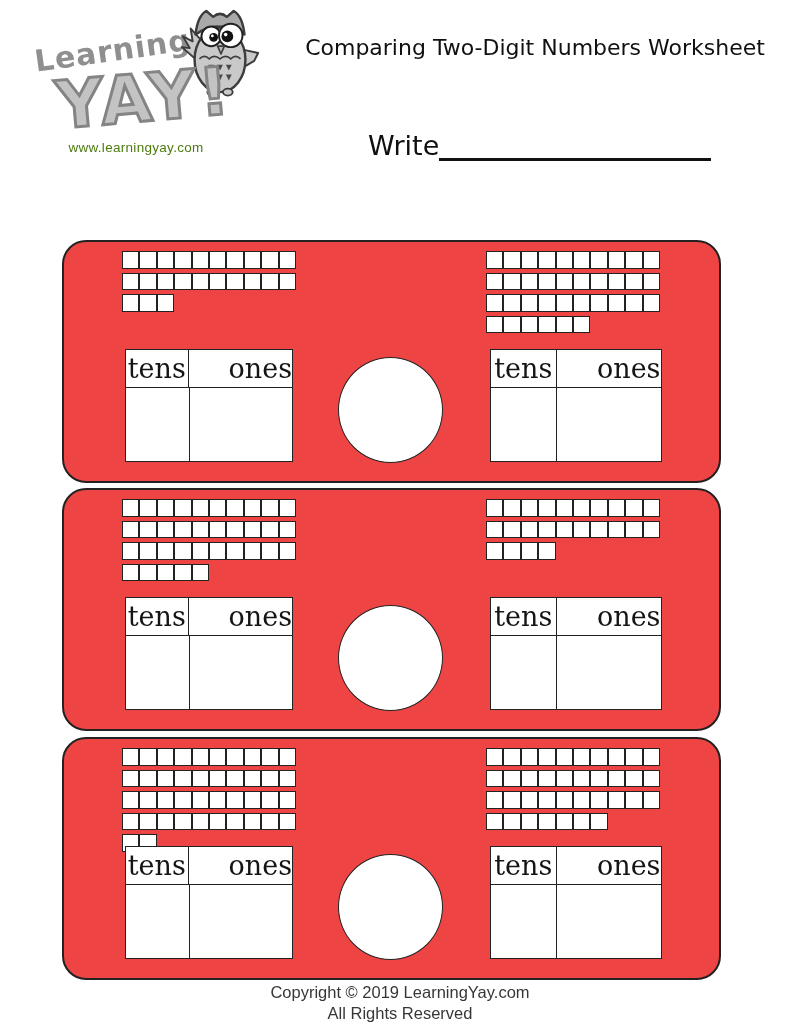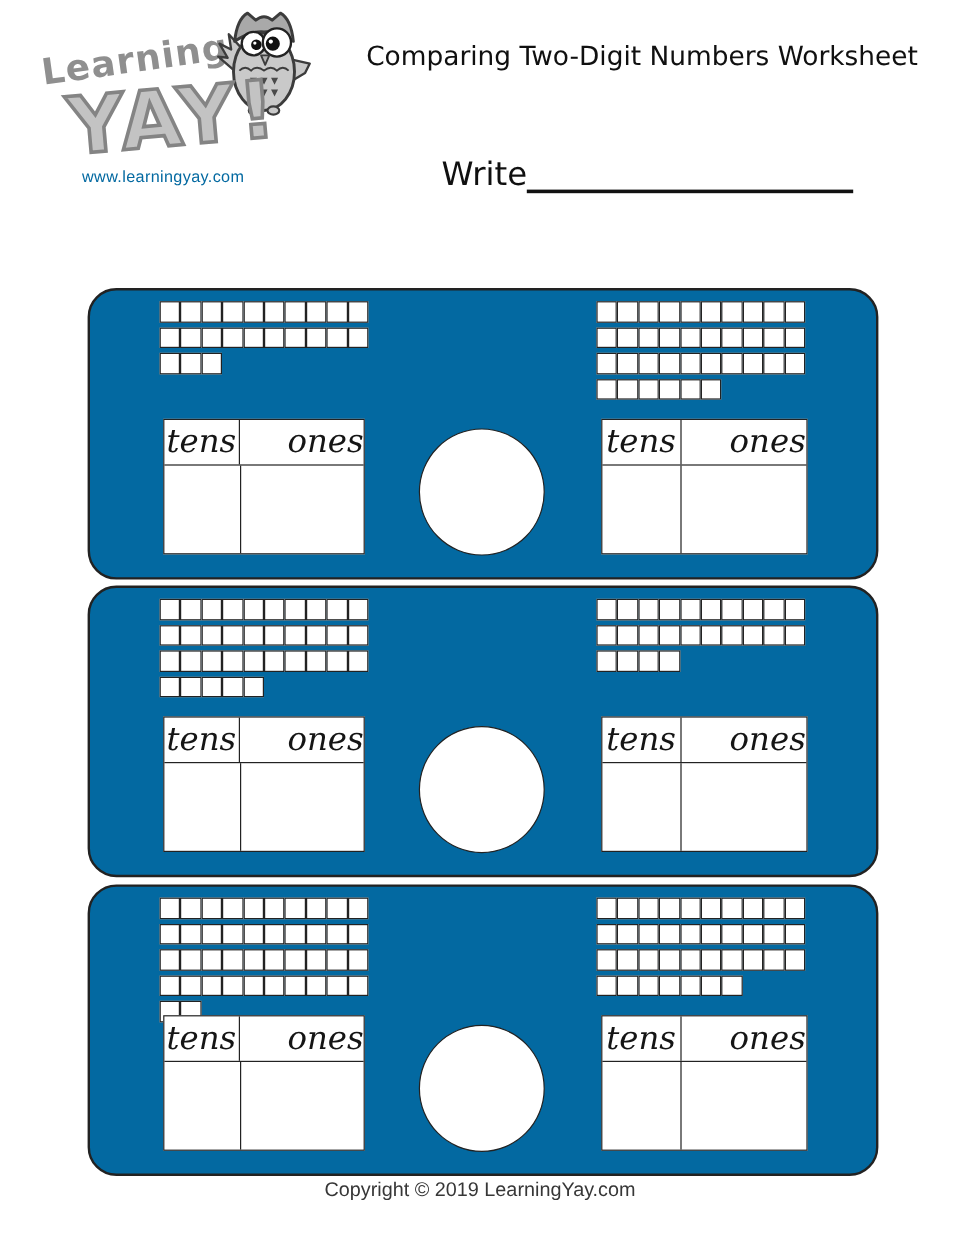--- a/index.html
+++ b/index.html
@@ -16,39 +16,39 @@
     color:#8f8f8f; transform:rotate(-8deg); letter-spacing:1px; white-space:nowrap;
   }
   .logo-yay {
     position:absolute; left:30px; top:56px;
     font-family:"DejaVu Sans", sans-serif; font-weight:bold; font-size:66px;
     color:#c3c3c3; -webkit-text-stroke:3px #848484; transform:rotate(-5deg);
     letter-spacing:3px; white-space:nowrap;
   }
   .logo-url {
     position:absolute; left:0px; top:136px; width:220px; text-align:center;
-    font-size:13.5px; color:#0369a1; letter-spacing:0.3px;
+    font-size:13.5px; color:#4d7c0f; letter-spacing:0.3px;
   }
   .owl { position:absolute; left:150px; top:0px; width:88px; height:98px; }
 
   .title {
     position:absolute; left:292px; top:35px; width:486px; text-align:center;
     font-family:"DejaVu Sans", sans-serif; font-size:22px; color:#101010;
   }
   .name-row { position:absolute; left:368px; top:128px; display:flex; align-items:flex-end; }
   .name-label { font-family:"DejaVu Sans", sans-serif; font-size:27px; color:#101010; }
   .name-line { width:272px; height:30px; border-bottom:3px solid #111; }
 
   
   .instructions { position:absolute; left:64px; top:168px; font-size:22px; line-height:33px; color:#141414; }
 
   
   .panel {
-    position:absolute; left:73px; width:655px; height:239px;
-    border:2px solid #222; border-radius:24px; background:#0369a1;font-style:italic;
+    position:absolute; left:62px; width:655px; height:239px;
+    border:2px solid #222; border-radius:24px; background:#ef4444;
   }
   .blocks { position:absolute; top:9px; display:flex; flex-direction:column; gap:4px; }
   .blocks-left  { left:58px; }
   .blocks-right { left:422px; }
   .block-row { display:flex; }
   .sq { width:17.4px; height:17.6px; border:1.6px solid #222; box-sizing:border-box; background:#fff; }
 
   .tens-ones {
     position:absolute; top:107px; height:113px; box-sizing:border-box;
     border:1.6px solid #222; display:flex; flex-direction:column; background:#fff;
@@ -442,15 +442,16 @@
             <div class="to-cell answer"></div>
             <div class="to-cell answer last"></div>
           </div>
         </div>
         <div class="compare-circle"></div>
       </section>
     </div>
 
   <div class="footer">
     <div>Copyright © 2019 LearningYay.com</div>
+    <div>All Rights Reserved</div>
   </div>
 
 </div>
 
 </body></html>

